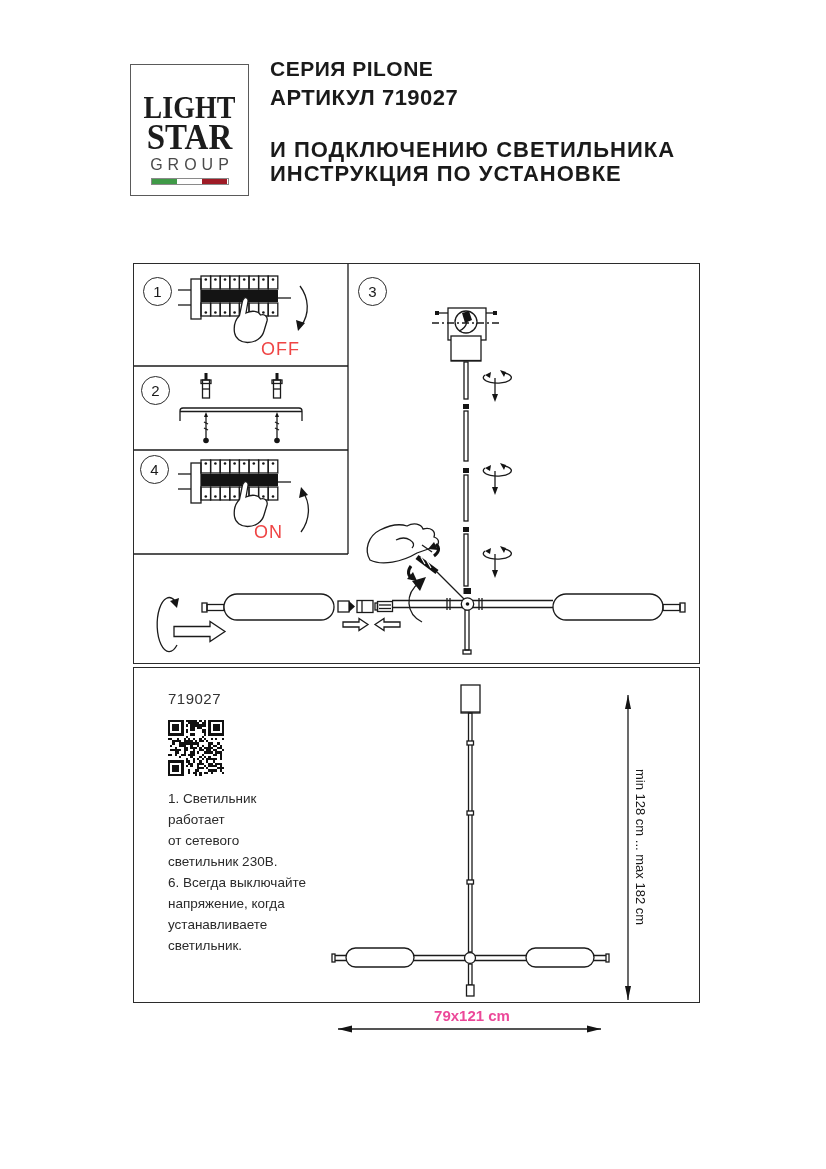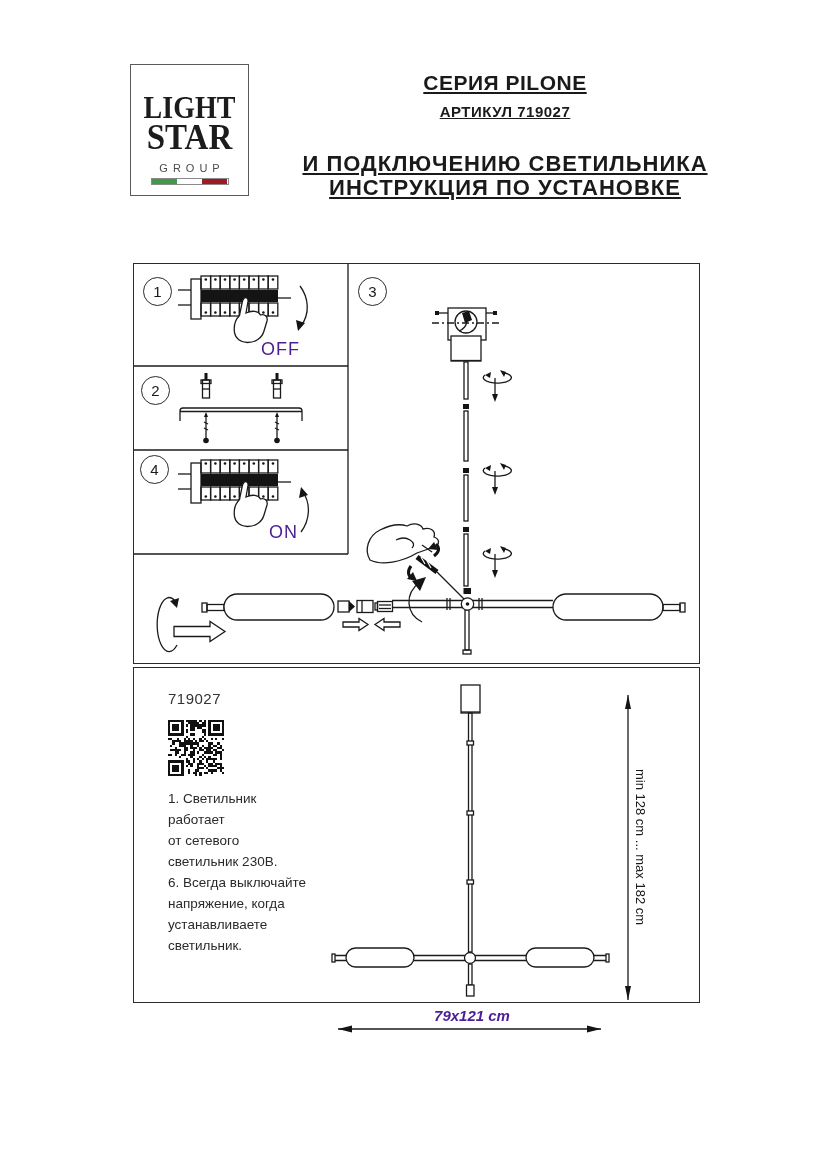--- a/index.html
+++ b/index.html
@@ -6,46 +6,46 @@
   .page{position:relative;width:826px;height:1169px;background:#fff;
         font-family:"Liberation Sans",sans-serif;color:#1a1a1a;overflow:hidden;}
   
   .logo-box{position:absolute;left:130px;top:64px;width:119px;height:132px;
             border:1px solid #5a5a5a;display:flex;flex-direction:column;
             align-items:center;justify-content:flex-start;padding-top:30px;box-sizing:border-box;}
   .logo-l1{font-family:"Liberation Serif",serif;font-weight:bold;font-size:28px;
            line-height:26px;letter-spacing:0px;color:#1c1c1c;transform:scaleY(1.12);}
   .logo-l2{font-family:"Liberation Serif",serif;font-weight:bold;font-size:33px;
            line-height:32px;color:#1c1c1c;transform:scaleY(1.08);}
-  .logo-l3{font-size:11px;letter-spacing:5px;padding-left:5px;color:#4a4a4a;margin-top:9px;}
+  .logo-l3{font-size:16px;letter-spacing:5px;padding-left:5px;color:#4a4a4a;margin-top:3px;}
   .flag{display:flex;width:78px;height:7px;border:1px solid #8a8a8a;margin-top:4px;box-sizing:border-box;}
   .flag span{flex:1;}
-  .title-block{position:absolute;left:270px;top:68px;width:470px;text-align:center;text-decoration:underline;}
+  .title-block{position:absolute;left:270px;top:54px;width:470px;}
   .title-series{font-size:21px;font-weight:bold;letter-spacing:0.5px;line-height:29px;}
-  .title-article{font-size:15px;font-weight:bold;letter-spacing:0.5px;line-height:29px;}
+  .title-article{font-size:22px;font-weight:bold;letter-spacing:0.5px;line-height:29px;}
   .title-instr{margin-top:26px;font-size:22px;font-weight:bold;letter-spacing:1px;line-height:24px;}
   
   .panel{position:absolute;left:133px;width:567px;border:1.5px solid #2b2b2b;box-sizing:border-box;background:#fff;}
   .panel.upper{top:263px;height:401px;}
   .panel.lower{top:667px;height:336px;}
   .panel svg.art{position:absolute;left:0;top:0;}
   .badge{position:absolute;width:27px;height:27px;border:1.4px solid #2b2b2b;border-radius:50%;
          background:#fff;display:flex;align-items:center;justify-content:center;
          font-size:15px;color:#1a1a1a;z-index:3;}
-  .switch-label{position:absolute;font-size:18px;letter-spacing:1px;color:#4c1d95;z-index:3;}
+  .switch-label{position:absolute;font-size:18px;letter-spacing:1px;color:#ef4444;z-index:3;}
   
   .article-num{position:absolute;left:34px;top:22px;font-size:15px;letter-spacing:0.5px;color:#333;z-index:3;}
   .qr{position:absolute;left:34px;top:52px;width:56px;height:56px;z-index:3;}
   .notes{position:absolute;left:34px;top:120px;width:170px;font-size:13.5px;
          line-height:21px;color:#2a2a2a;z-index:3;}
   .dim-v{position:absolute;left:497px;top:27px;height:305px;width:18px;
          writing-mode:vertical-rl;display:flex;align-items:center;justify-content:center;
          font-size:13px;color:#1a1a1a;white-space:nowrap;z-index:3;}
   .dim-h{position:absolute;left:268px;top:339px;width:140px;text-align:center;
-         font-size:15px;font-weight:bold;color:#4c1d95;z-index:3;font-style:italic;}
+         font-size:15px;font-weight:bold;color:#ec4899;z-index:3;}
   .ink{stroke:#1b1b1b;fill:none;stroke-width:1.3;}
   .inkf{fill:#141414;stroke:none;}
   .wht{fill:#fff;stroke:#1b1b1b;stroke-width:1.3;}
 </style>
 </head>
 <body>
 
 <div class="page">
 
   <div class="logo-box">
@@ -266,21 +266,21 @@
         <rect class="ink" x="529" y="340.5" width="17" height="6"></rect>
         <rect class="ink" x="546" y="339" width="5" height="9"></rect>
       </g>
     </svg>
 
     <div class="badge" style="left:9px;top:13px">1</div>
     <div class="badge" style="left:7px;top:112px">2</div>
     <div class="badge" style="left:6px;top:191px">4</div>
     <div class="badge" style="left:224px;top:13px">3</div>
     <span class="switch-label" style="left:127px;top:75px">OFF</span>
-    <span class="switch-label" style="left:135px;top:258px">ON</span>
+    <span class="switch-label" style="left:120px;top:258px">ON</span>
   </div>
 
   <div class="panel lower">
     <div class="article-num">719027</div>
     <div class="qr"><svg viewBox="0 0 25 25" width="56" height="56" shape-rendering="crispEdges" fill="#111">
           <rect x="8" y="0" width="1" height="1"></rect>
           <rect x="9" y="0" width="1" height="1"></rect>
           <rect x="10" y="0" width="1" height="1"></rect>
           <rect x="11" y="0" width="1" height="1"></rect>
           <rect x="12" y="0" width="1" height="1"></rect>

